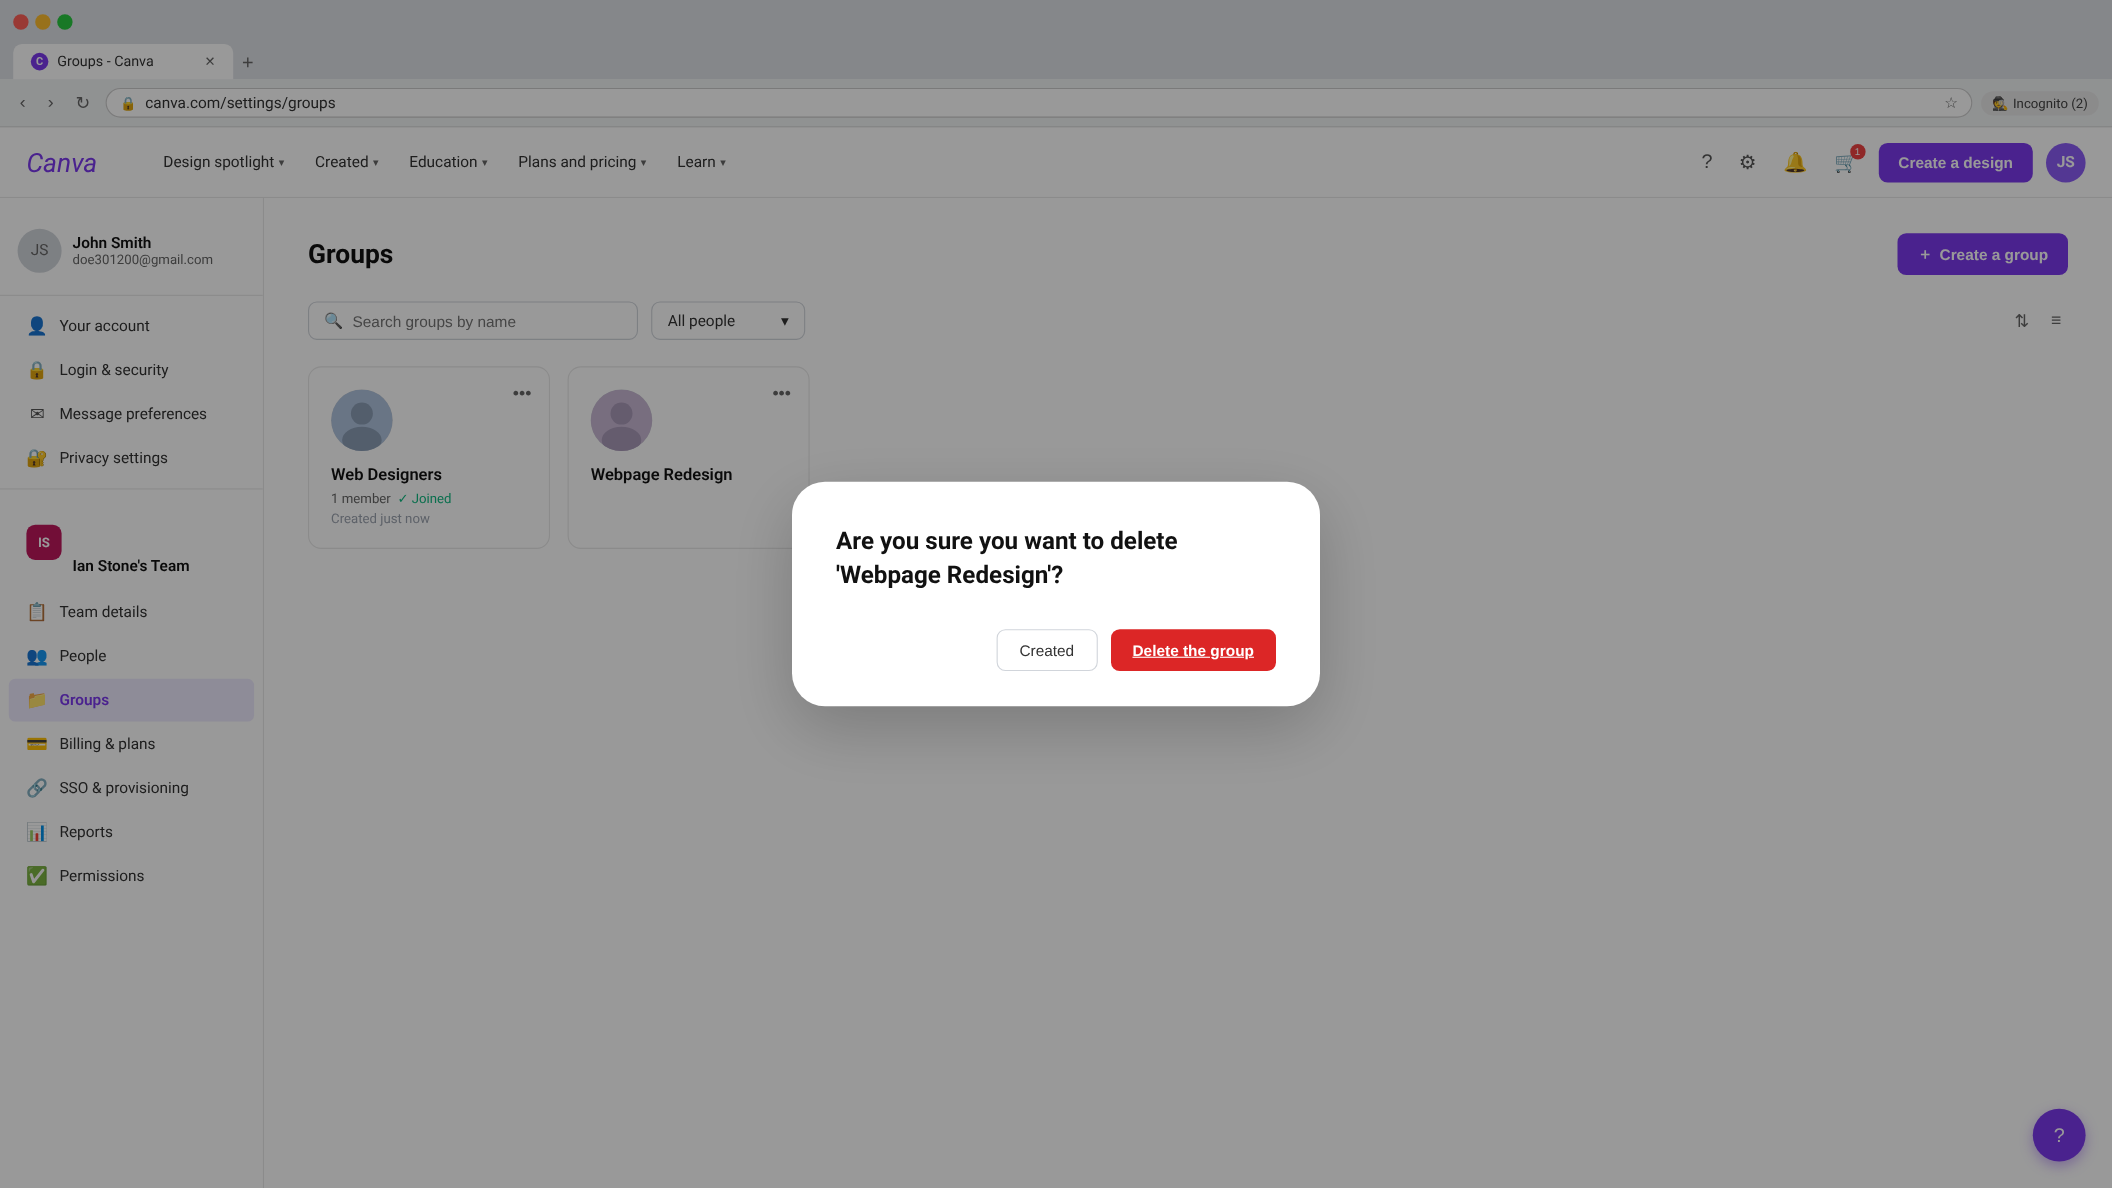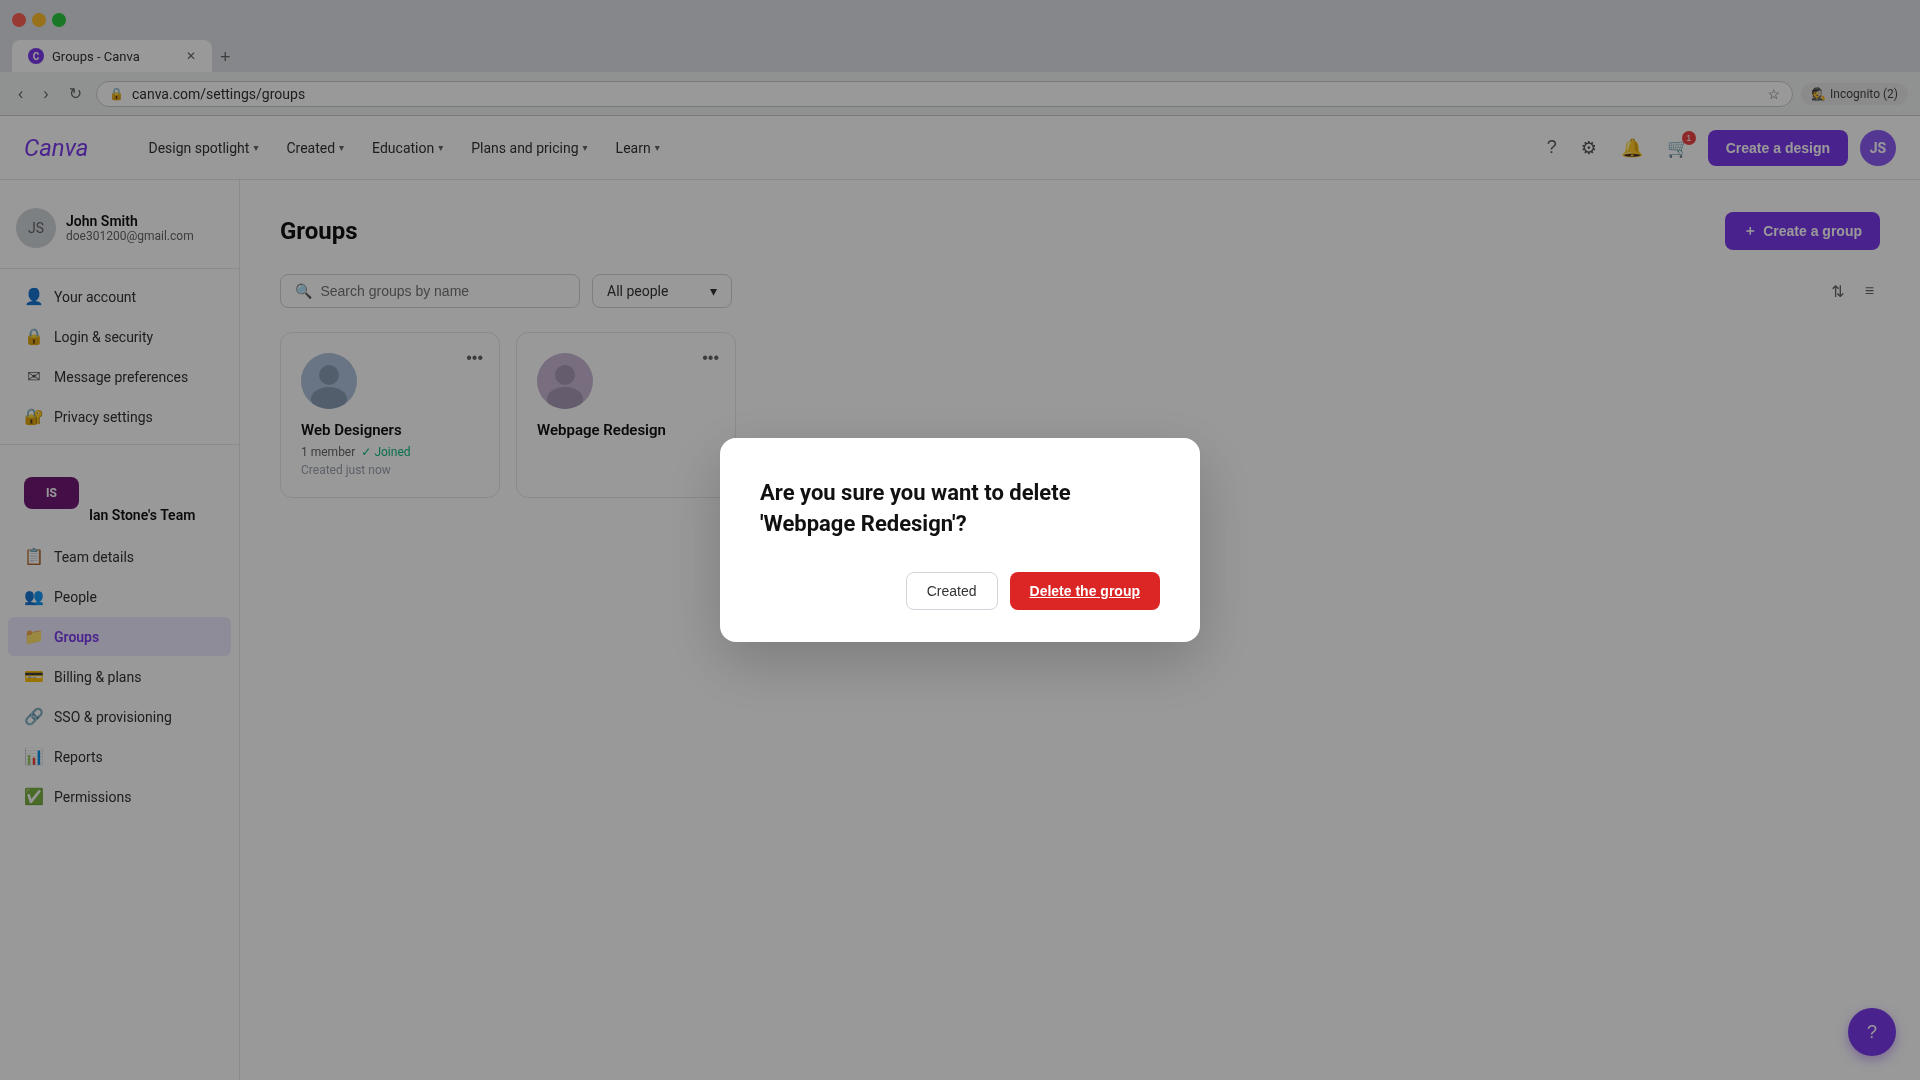--- a/index.html
+++ b/index.html
@@ -48,21 +48,21 @@
     .sidebar-user { display: flex; align-items: center; gap: 10px; padding: 12px 16px; margin-bottom: 8px; }
     .sidebar-avatar { width: 40px; height: 40px; border-radius: 50%; background: #d1d5db; overflow: hidden; display: flex; align-items: center; justify-content: center; font-size: 14px; color: #666; }
     .sidebar-username { font-size: 14px; font-weight: 600; color: #111; }
     .sidebar-email { font-size: 12px; color: #666; }
     .sidebar-divider { height: 1px; background: #e8e8e8; margin: 8px 0; }
     .sidebar-item { display: flex; align-items: center; gap: 10px; padding: 10px 16px; font-size: 14px; color: #333; cursor: pointer; border-radius: 6px; margin: 1px 8px; }
     .sidebar-item.active { background: #ede9fe; color: #7c3aed; font-weight: 600; }
     .sidebar-item.active .sidebar-icon { color: #7c3aed; }
     .sidebar-icon { font-size: 16px; color: #555; width: 20px; text-align: center; }
     .sidebar-team { display: flex; align-items: center; gap: 10px; padding: 10px 16px; margin: 4px 8px; }
-    .team-avatar { width: 55px; height: 32px; border-radius: 8px; background: #701a75; display: flex; align-items: center; justify-content: center; color: white; font-size: 12px; font-weight: bold; }
+    .team-avatar { width: 32px; height: 32px; border-radius: 8px; background: #be185d; display: flex; align-items: center; justify-content: center; color: white; font-size: 12px; font-weight: bold; }
 
     
     .main-content { flex: 1; padding: 32px 40px; overflow-y: auto; background: #fff; position: relative; }
     .page-header { display: flex; align-items: center; justify-content: space-between; margin-bottom: 24px; }
     .page-title { font-size: 24px; font-weight: 700; color: #111; }
     .create-group-btn { display: flex; align-items: center; gap: 6px; background: #7c3aed; color: white; border: none; border-radius: 8px; padding: 10px 18px; font-size: 14px; font-weight: 600; cursor: pointer; }
 
     
     .search-filter-row { display: flex; gap: 12px; margin-bottom: 24px; }
     .search-box { display: flex; align-items: center; gap: 8px; background: #fff; border: 1px solid #d1d5db; border-radius: 8px; padding: 8px 14px; flex: 1; max-width: 300px; }
@@ -77,21 +77,21 @@
     .group-card { background: #fff; border: 1px solid #e8e8e8; border-radius: 12px; padding: 20px; width: 220px; position: relative; }
     .group-avatar { width: 56px; height: 56px; border-radius: 50%; overflow: hidden; margin-bottom: 12px; background: #d1d5db; }
     .group-name { font-size: 15px; font-weight: 600; color: #111; margin-bottom: 6px; }
     .group-meta { font-size: 12px; color: #666; display: flex; align-items: center; gap: 6px; }
     .joined-badge { color: #10b981; font-size: 12px; display: flex; align-items: center; gap: 3px; }
     .group-date { font-size: 12px; color: #9ca3af; margin-top: 4px; }
     .group-more { position: absolute; top: 16px; right: 16px; background: none; border: none; color: #666; cursor: pointer; font-size: 16px; }
 
     
     .overlay { position: fixed; top: 0; left: 0; width: 100%; height: 100%; background: rgba(0,0,0,0.4); z-index: 100; display: flex; align-items: center; justify-content: center; }
-    .modal { background: #fff; border-radius: 16px; padding: 40px 40px 32px; max-width: 480px; width: 100%; box-shadow: 0 20px 60px rgba(0,0,0,0.2); }
+    .modal { background: #fff; border-radius: 30px; padding: 40px 40px 32px; max-width: 480px; width: 100%; box-shadow: 0 20px 60px rgba(0,0,0,0.2); }
     .modal-text { font-size: 22px; font-weight: 700; color: #111; line-height: 1.4; margin-bottom: 32px; }
     .modal-actions { display: flex; justify-content: flex-end; gap: 12px; }
     .cancel-btn { background: #fff; border: 1px solid #d1d5db; color: #333; padding: 10px 20px; border-radius: 8px; font-size: 14px; cursor: pointer; font-weight: 500; }
     .delete-btn { background: #dc2626; color: white; border: none; border-radius: 8px; padding: 10px 20px; font-size: 14px; font-weight: 600; cursor: pointer; text-decoration: underline; }
 
     
     .help-fab { position: fixed; bottom: 24px; right: 24px; width: 48px; height: 48px; border-radius: 50%; background: #7c3aed; color: white; border: none; font-size: 18px; cursor: pointer; display: flex; align-items: center; justify-content: center; box-shadow: 0 4px 12px rgba(124, 58, 237, 0.4); z-index: 50; }
   </style>
 </head>
 <body>

